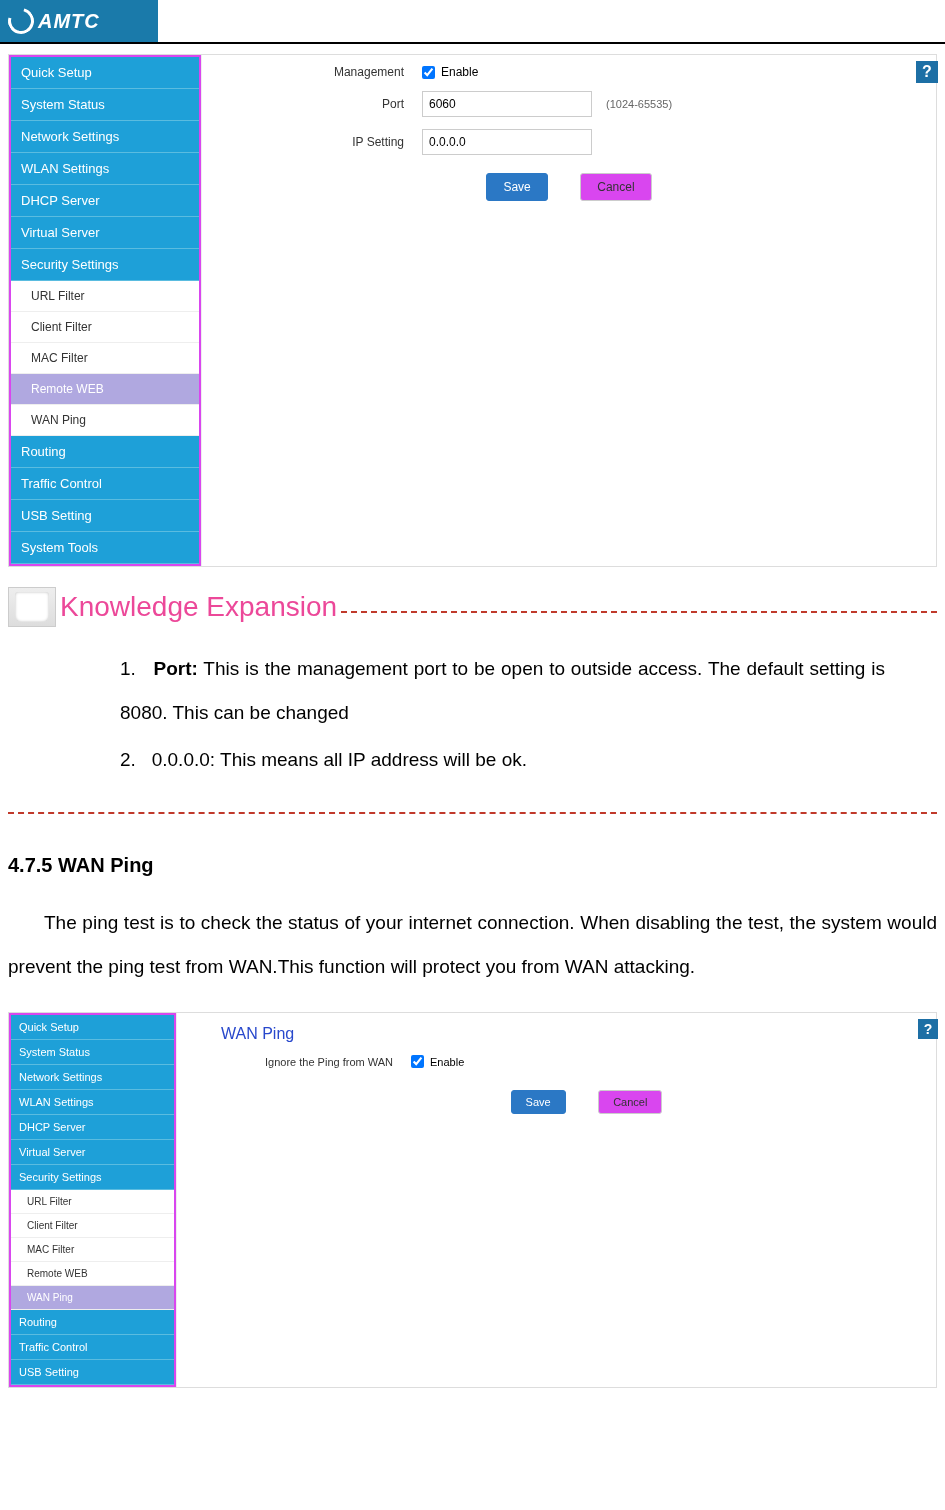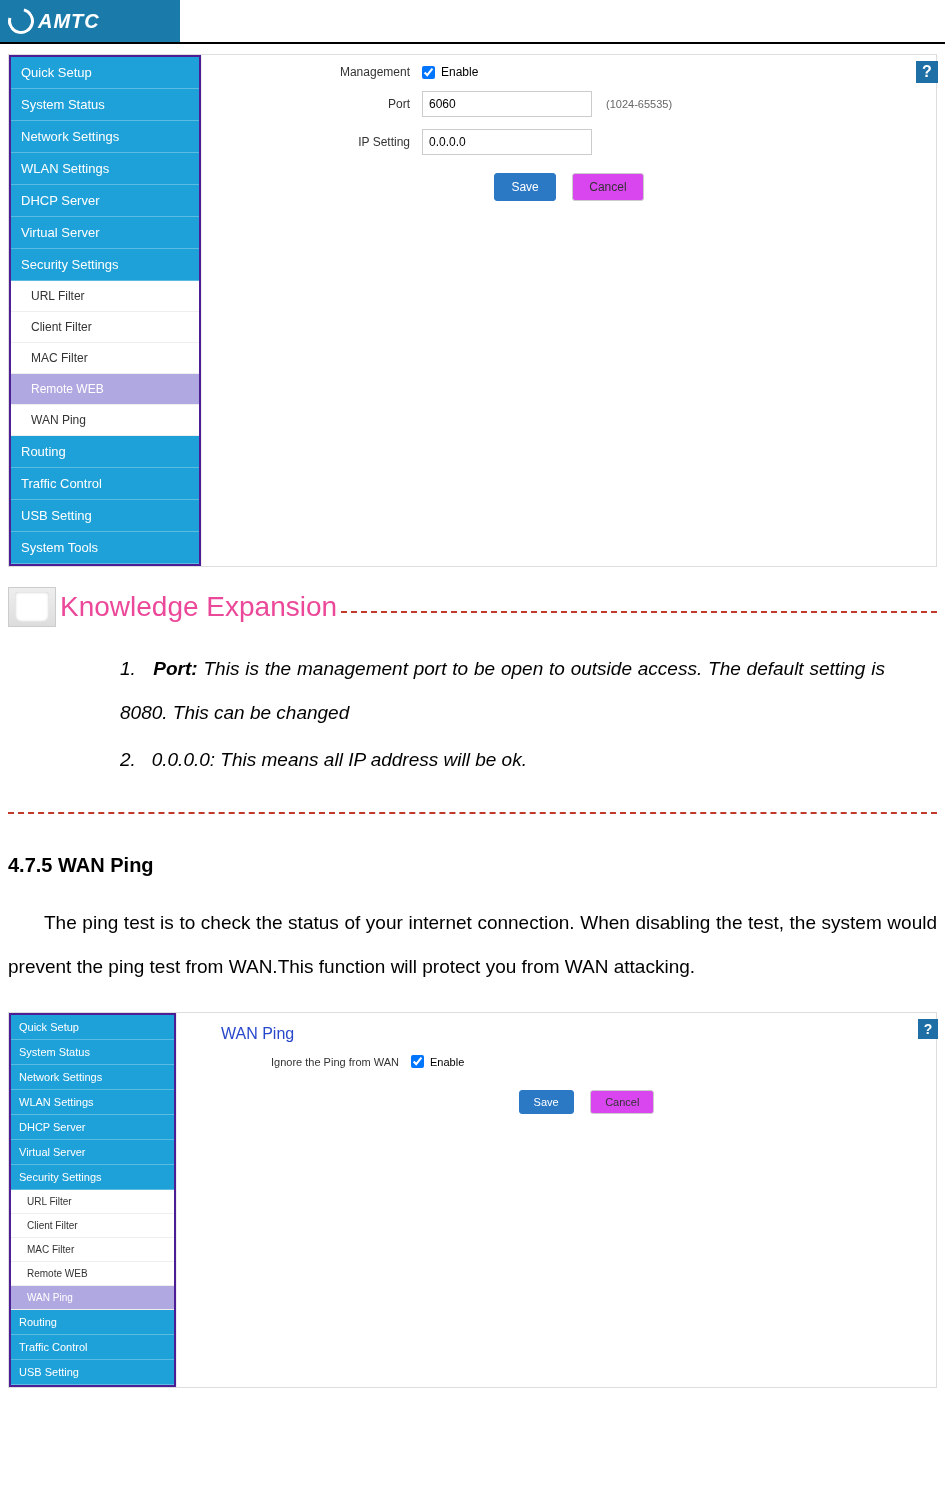--- a/index.html
+++ b/index.html
@@ -1,52 +1,52 @@
 <!DOCTYPE html>
 <html><head>
 <meta charset="utf-8">
 <style>
 * { margin: 0; padding: 0; box-sizing: border-box; }
 body { font-family: Arial, sans-serif; background: #fff; color: #000; width: 945px; }
 
 
-.logo-bar { width: 180px; height: 42px; background: #1a7aaa; display: flex; align-items: center; padding-left: 8px; }
+.logo-bar { width: 158px; height: 42px; background: #1a7aaa; display: flex; align-items: center; padding-left: 8px; }
 .logo-swirl { width: 26px; height: 26px; border: 3px solid #fff; border-radius: 50%; border-top-color: transparent; transform: rotate(-30deg); margin-right: 4px; }
 .logo-text { color: #fff; font-weight: bold; font-style: italic; font-size: 20px; letter-spacing: 1px; }
 .hr-under-logo { border: none; border-top: 2px solid #000; margin-bottom: 10px; }
 
 
 .screenshot { position: relative; border: 1px solid #ddd; background: #fff; margin: 4px 8px 20px 8px; }
 .shot-inner { display: flex; }
-.sidebar { width: 193px; background: #4c1d95; border-right: 1px solid #eee; padding: 2px; }
+.sidebar { width: 193px; background: #d946ef; border-right: 1px solid #eee; padding: 2px; }
 .side-item { background: #1ea0d8; color: #fff; font-size: 13px; padding: 8px 10px; border-bottom: 1px solid #5abce0; cursor: pointer; }
 .side-sub { background: #fff; color: #333; font-size: 12px; padding: 8px 10px 8px 20px; border-bottom: 1px solid #eee; cursor: pointer; }
 .side-sub.active { background: #b0a8e0; color: #fff; }
 .content-area { flex: 1; padding: 10px 20px; position: relative; }
 .help-icon { position: absolute; top: 6px; right: -2px; width: 22px; height: 22px; background: #1d6fa5; color: #fff; font-weight: bold; text-align: center; line-height: 22px; font-size: 16px; }
 .panel-title { color: #2848cc; font-size: 19px; font-weight: normal; margin: 8px 0 18px 50px; }
 .panel-title .r { font-size: 24px; }
 .form-row { display: flex; align-items: center; margin-bottom: 12px; }
-.form-label { width: 200px; text-align: right; padding-right: 12px; font-size: 12px; color: #333; }
+.form-label { width: 200px; text-align: right; padding-right: 18px; font-size: 12px; color: #333; }
 .chk { width: 13px; height: 13px; margin-right: 6px; }
 .chk-label { font-size: 12px; }
 .text-input { border: 1px solid #ccc; padding: 12px 6px; font-size: 12px; width: 170px; height: 26px; }
 .port-hint { font-size: 11px; color: #666; margin-left: 14px; }
 .btn-row { text-align: center; margin-top: 18px; }
-.btn { display: inline-block; padding: 6px 16px; font-size: 12px; border-radius: 3px; margin: 0 6px; cursor: pointer; }
+.btn { display: inline-block; padding: 6px 16px; font-size: 12px; border-radius: 3px; margin: 0 14px; cursor: pointer; }
 .btn-primary { background: #2b78c5; color: #fff; border: 1px solid #2b78c5; }
 .btn-default { background: #d946ef; color: #333; border: 1px solid #ccc; }
 
 
 .knowledge-row { display: flex; align-items: center; margin: 0 8px 0 8px; }
 .book-icon { width: 48px; height: 40px; border: 1px solid #ccc; background: linear-gradient(#eee,#ddd); position: relative; }
 .book-icon::before { content: ""; position: absolute; inset: 4px 6px 4px 6px; background: #fff; border-radius: 3px 3px 6px 6px; box-shadow: inset 0 0 3px #bbb; }
 .knowledge-title { font-size: 28px; color: #ec4899; margin-left: 4px; }
 .dash-line-right { flex: 1; border-top: 2px dashed #c0392b; margin-left: 4px; height: 0; margin-top: 10px; }
-.knowledge-list { margin: 20px 60px 30px 120px; font-size: 19px; line-height: 2.3; font-style: italic; }
+.knowledge-list { margin: 20px 60px 30px 120px; font-size: 19px; line-height: 2.3; }
 .knowledge-list li { margin-bottom: 4px; text-align: justify; }
 .dash-full { border-top: 2px dashed #c0392b; margin: 10px 8px 40px 8px; }
 
 
 .section-title { font-weight: bold; font-size: 20px; margin: 0 8px 24px 8px; }
 .section-body { font-size: 19px; line-height: 2.3; margin: 0 8px 24px 8px; text-indent: 36px; text-align: justify; }
 
 
 .screenshot2 { position: relative; border: 1px solid #ddd; background: #fff; margin: 4px 8px 0 8px; }
 .screenshot2 .sidebar { width: 168px; }

